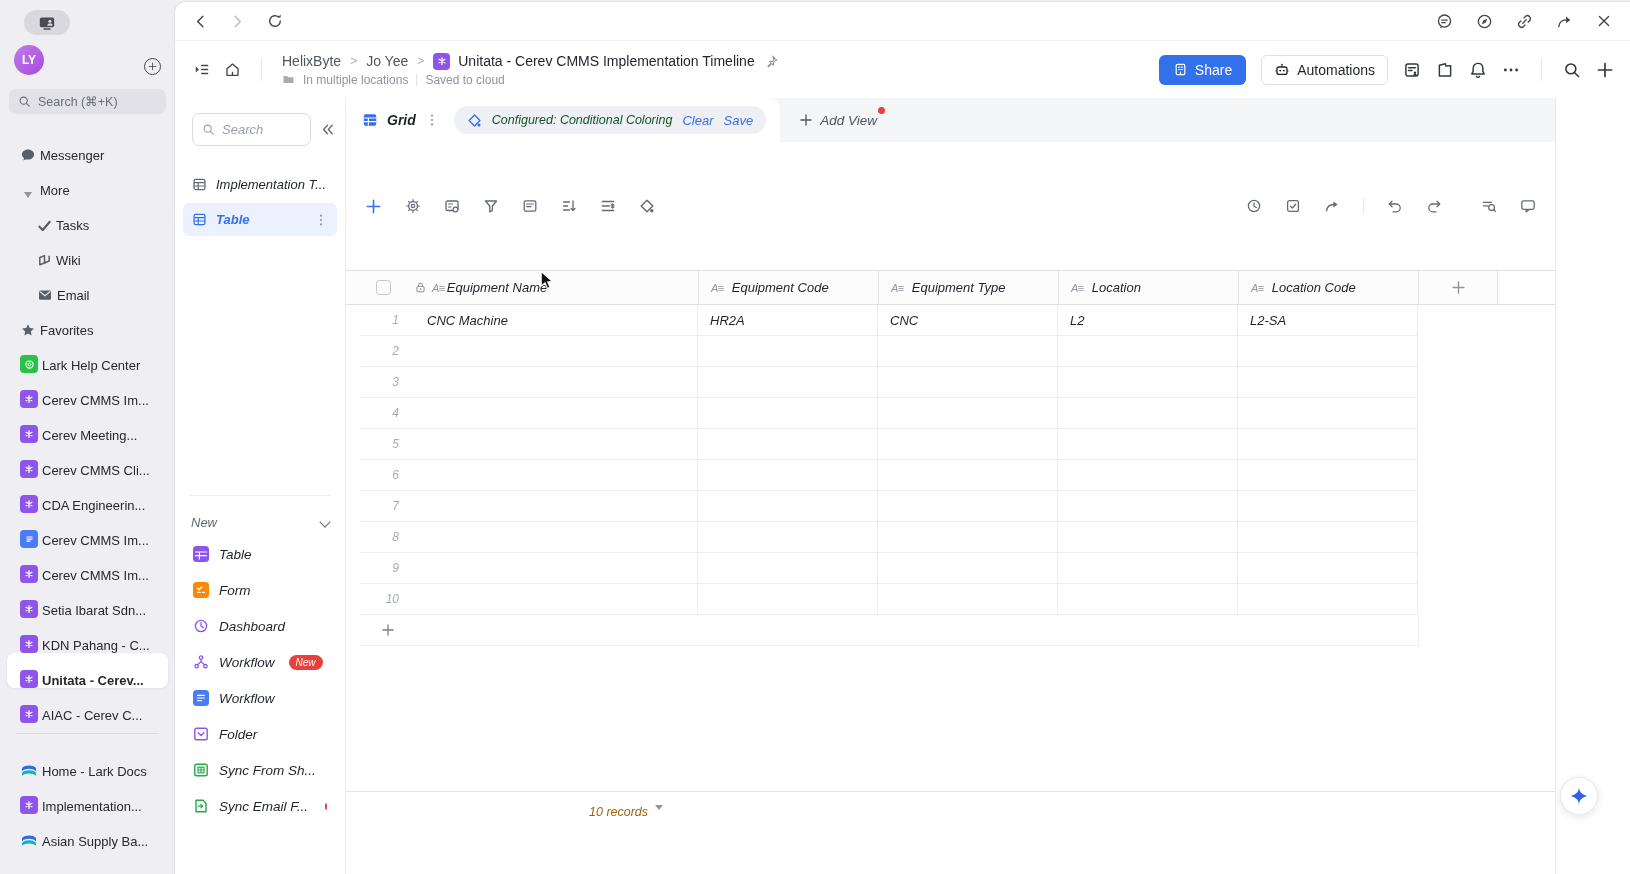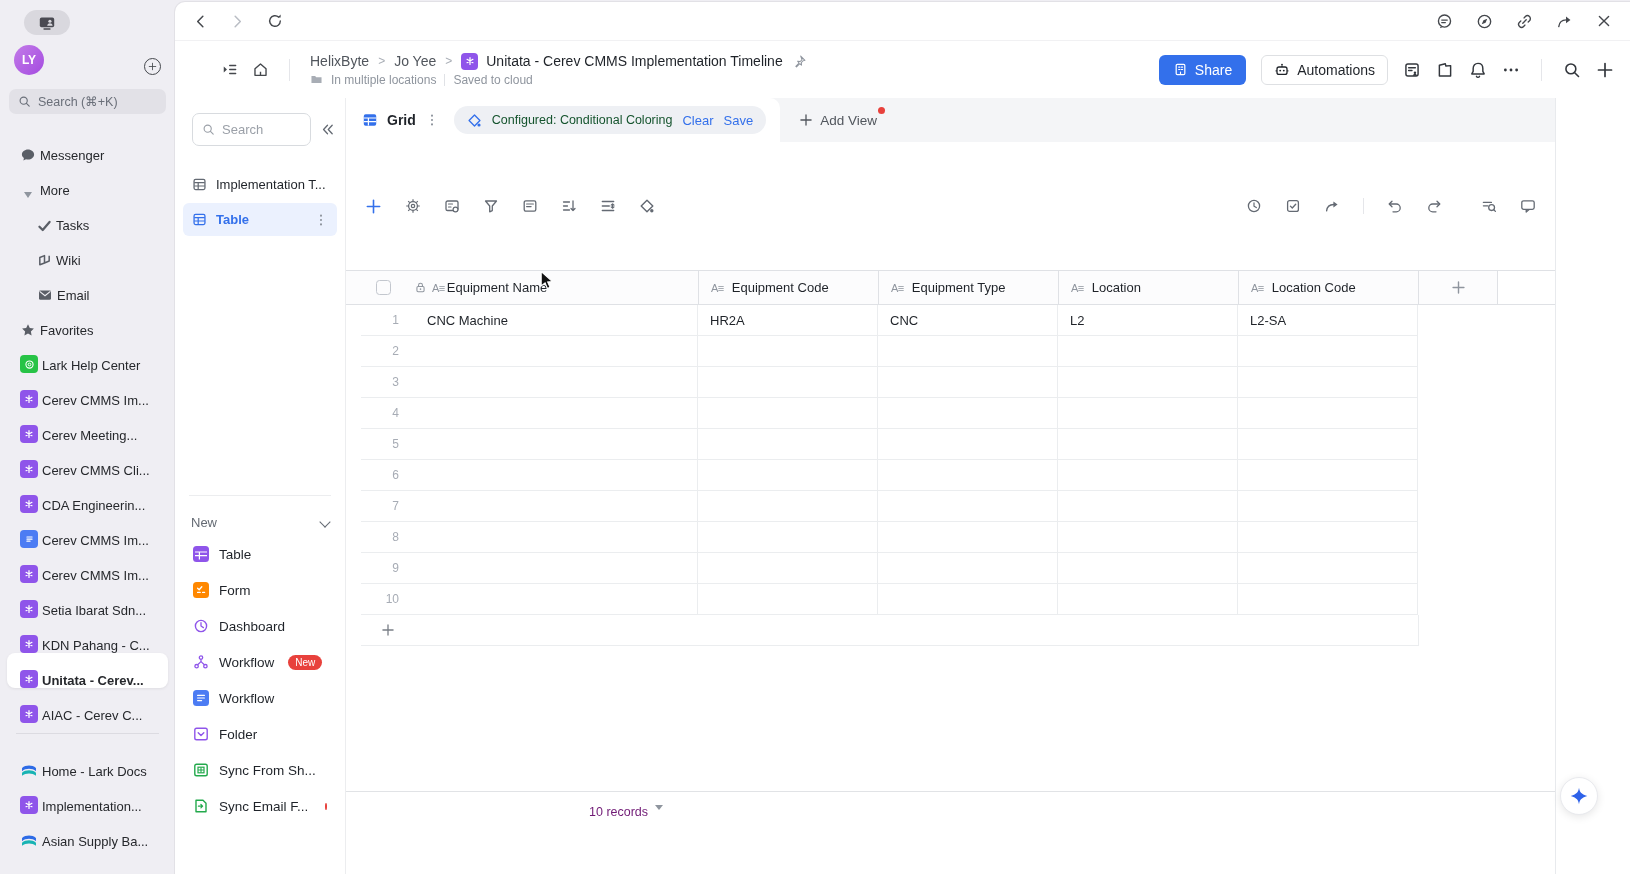--- a/index.html
+++ b/index.html
@@ -22,34 +22,34 @@
   .ibox.purple{background:#8F55EA}.ibox.blue{background:#4C7CF3}.ibox.green{background:#27C346}
   .os-div{height:1px;background:#DCDBE1;margin:10px 16px;}
   
   .window{position:absolute;left:175px;top:2px;right:0;bottom:0;background:#fff;border-radius:10px 0 0 0;
           box-shadow:0 0 0 1px rgba(0,0,0,.05);display:flex;flex-direction:column;overflow:hidden;}
   .chrome{height:38px;flex:none;display:flex;align-items:center;padding:0 18px;border-bottom:1px solid #F1F1F3;color:#45484D;}
   .chrome .nav{display:flex;align-items:center;gap:22px;}
   .chrome .right{margin-left:auto;display:flex;align-items:center;gap:23px;}
   .dim{color:#B9BDC4;}
   
-  .doc-header{height:57px;flex:none;display:flex;align-items:center;padding:0 16px 0 18px;margin-left:28px;}
+  .doc-header{height:57px;flex:none;display:flex;align-items:center;padding:0 16px 0 18px;}
   .dh-left{display:flex;align-items:center;gap:14px;color:#45484D;}
   .vsep{width:1px;height:22px;background:#E5E6EA;margin:0 6px;}
   .bc-block{display:flex;flex-direction:column;gap:3px;}
   .bc-row{display:flex;align-items:center;gap:9px;font-size:14px;color:#51565D;}
   .bc-title{color:#1F2329;display:flex;align-items:center;gap:8px;}
   .bc-sep{color:#A8ADB5;font-size:12px;}
   .sub-row{display:flex;align-items:center;gap:8px;font-size:12px;color:#8F959E;}
   .sub-sep{width:1px;height:12px;background:#E0E2E6;}
   .dh-right{margin-left:auto;display:flex;align-items:center;gap:15px;color:#33373D;}
   .btn-share{height:30px;border-radius:6px;background:#3370EB;color:#fff;display:flex;align-items:center;gap:7px;padding:0 14px;font-size:14px;border:none;}
   .btn-auto{height:30px;border-radius:6px;background:#fff;border:1px solid #DEE0E3;display:flex;align-items:center;gap:7px;padding:0 12px;font-size:14px;color:#1F2329;}
   
-  .app-body{flex:1;display:flex;min-height:0;}
+  .app-body{flex:1;display:flex;min-height:0;font-style:italic;}
   .panel{width:170px;flex:none;border-right:1px solid #ECEDEF;display:flex;flex-direction:column;padding-top:15px;}
   .panel-search-row{display:flex;align-items:center;gap:9px;padding:0 10px 0 17px;}
   .panel-search{flex:1;height:31px;border:1px solid #D8DBDF;border-radius:7px;display:flex;align-items:center;gap:7px;padding:0 9px;color:#9BA0A8;font-size:13px;background:#fff;}
   .p-items{margin-top:20px;}
   .p-item{height:33px;margin:2px 8px;border-radius:6px;display:flex;align-items:center;gap:9px;padding:0 9px;font-size:13px;color:#1F2329;white-space:nowrap;}
   .p-item.selected{background:#EBF1FE;color:#3370EB;font-weight:bold;}
   .p-item .dots{margin-left:auto;color:#8F959E;}
   .new-section{margin-top:auto;padding-bottom:50px;}
   .p-div{height:1px;background:#ECEDEF;margin:0 14px 12px;}
   .new-head{display:flex;align-items:center;justify-content:space-between;padding:0 16px;height:28px;color:#646A73;font-size:13px;}
@@ -93,21 +93,21 @@
   .cell{display:flex;align-items:center;border-right:1px solid #EBEDEF;border-bottom:1px solid #EBEDEF;box-sizing:border-box;}
   .cell.name{width:337px;}
   .cell.std{width:180px;padding-left:12px;}
   .rown{width:38px;text-align:right;color:#A7ACB5;font-size:12px;flex:none;}
   .cellv{font-size:13px;color:#1F2329;}
   .cell.name .cellv{margin-left:28px;}
   .addrow{display:flex;height:31px;}
   .addzone{width:1057px;border-bottom:1px solid #EBEDEF;border-right:1px solid #EBEDEF;display:flex;align-items:center;color:#7A7F87;}
   .addzone .ic{margin-left:20px;}
   .gfoot{height:82px;flex:none;border-top:1px solid #E1E3E6;display:flex;align-items:flex-start;}
-  .gfoot-inner{margin:13px 0 0 243px;display:flex;align-items:flex-start;gap:7px;color:#701a75;font-size:12.5px;}
+  .gfoot-inner{margin:13px 0 0 243px;display:flex;align-items:flex-start;gap:7px;color:#a16207;font-size:12.5px;}
   
   .cursor{position:absolute;left:538px;top:271px;z-index:50;pointer-events:none;}
   .chev{width:7px;height:7px;border-right:1.6px solid currentColor;border-bottom:1.6px solid currentColor;display:inline-block;}
   .chev.down{transform:rotate(45deg);}
 </style>
 </head>
 <body>
 
 <svg width="0" height="0" style="position:absolute">
   <defs>

